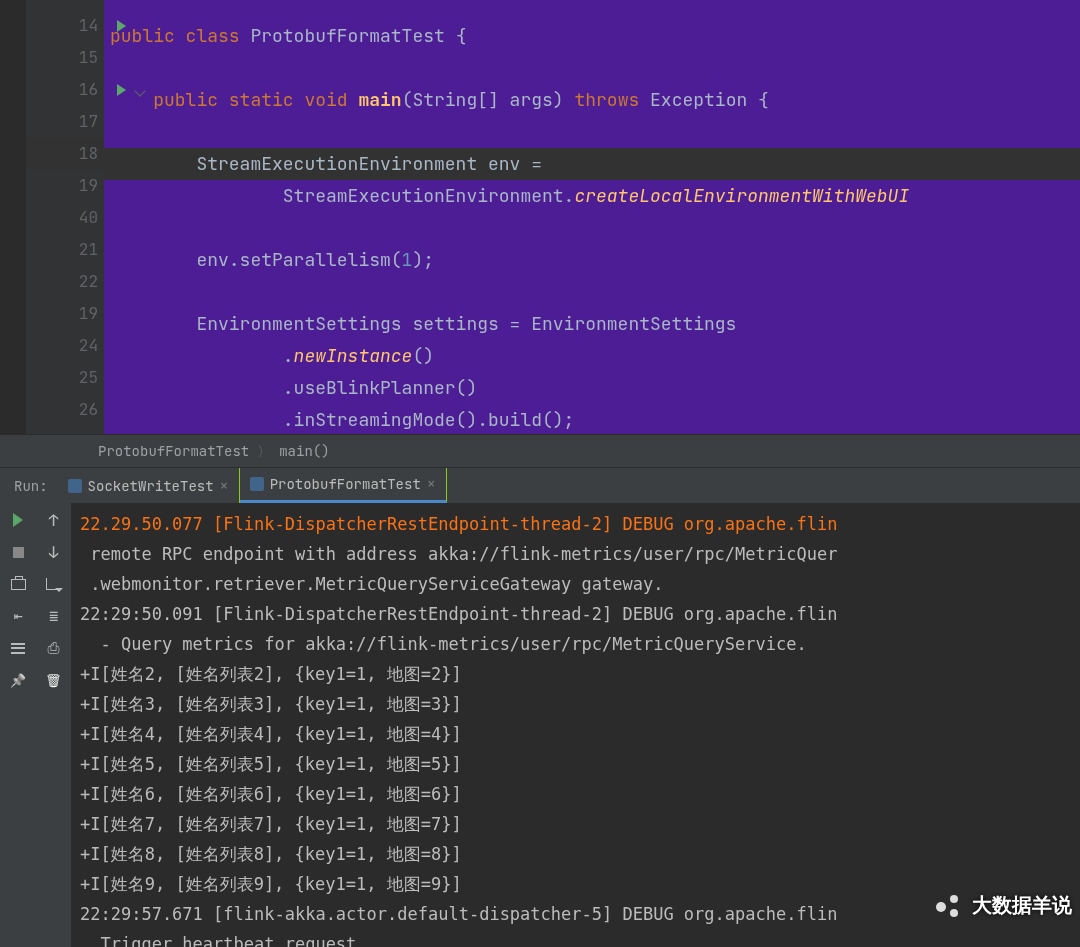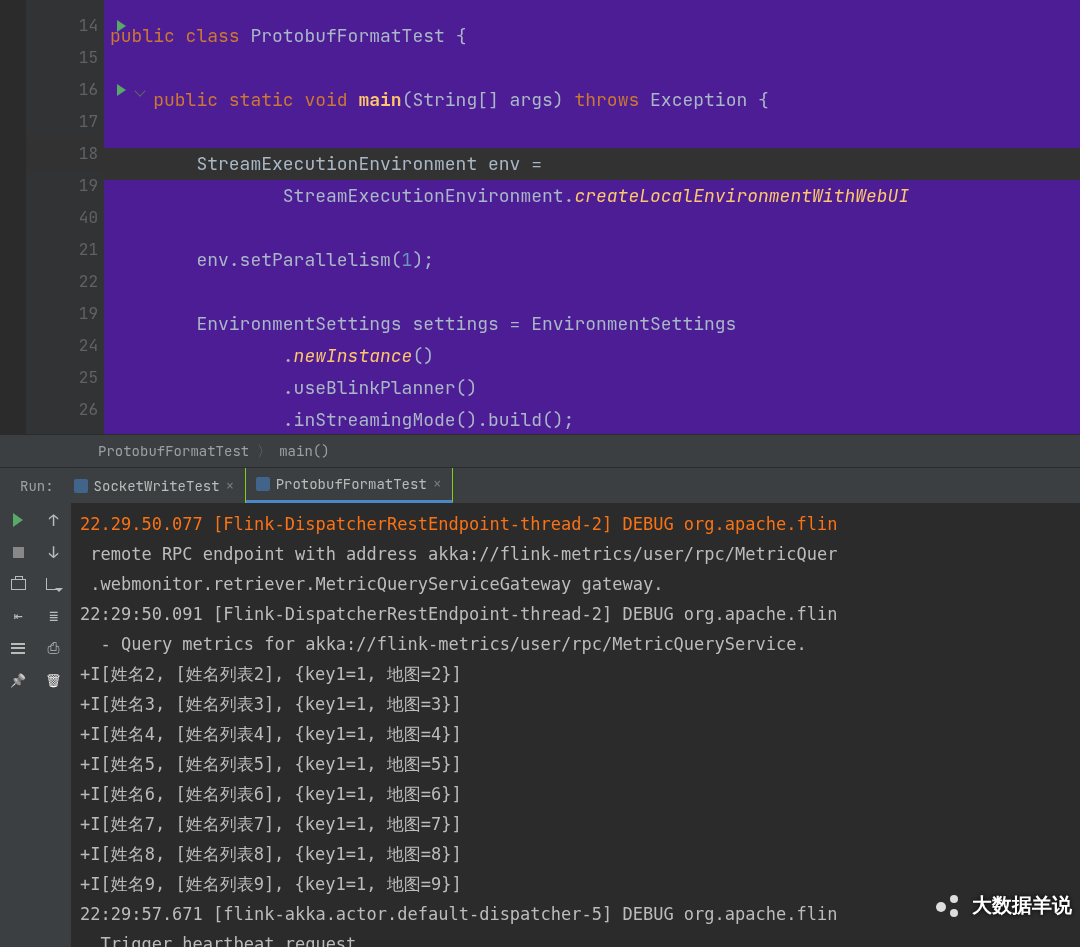--- a/index.html
+++ b/index.html
@@ -26,21 +26,21 @@
   .italic-call { color:#ffc66d; font-style:italic; }
   .num { color:#6897bb; }
   .plain { color:#a9b7c6; }
   .type { color:#a9b7c6; }
   
   .crumb { height:34px; background:#3c3f41; border-top:1px solid #2b2b2b; border-bottom:1px solid #2b2b2b;
            display:flex; align-items:center; font-size:14px; color:#9ca0a4; padding-left:90px;}
   .crumb span{ padding:0 8px; }
   .crumb .sep{ color:#6e6e6e; padding:0; }
   
-  .runbar { height:35px; background:#3c3f41; display:flex; align-items:stretch; font-size:14px; color:#bbb;padding-left:6px;}
+  .runbar { height:35px; background:#3c3f41; display:flex; align-items:stretch; font-size:14px; color:#bbb;}
   .runbar .label{ padding:0 10px 0 14px; display:flex; align-items:center; color:#9ca0a4;}
   .tab { display:flex; align-items:center; gap:6px; padding:0 10px; border-right:1px solid #84cc16; cursor:pointer;}
   .tab.active{ border-bottom:3px solid #4a88c7; background:#3c3f41;}
   .tab .file-icon{ width:14px; height:14px; background:#40648a; border-radius:2px; display:inline-block;}
   .tab .close{ color:#7a7a7a; font-size:15px;}
   
   .runpanel { flex:1; display:flex; background:#2b2b2b; min-height:0;}
   .tools-col{ width:36px; background:#3c3f41; display:flex; flex-direction:column; align-items:center; padding-top:8px; gap:14px;}
   .tools-col2{ width:36px; background:#3c3f41; display:flex; flex-direction:column; align-items:center; padding-top:8px; gap:14px; border-right:1px solid #2b2b2b;}
   .ic { width:18px; height:18px; display:flex; align-items:center; justify-content:center; color:#bbbbbb; cursor:pointer;}

